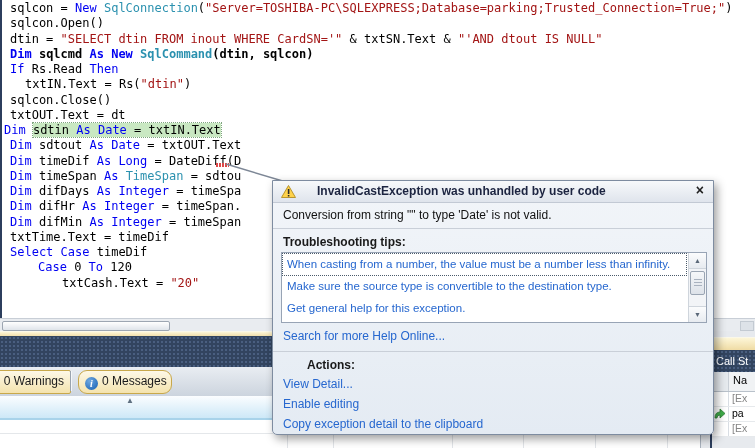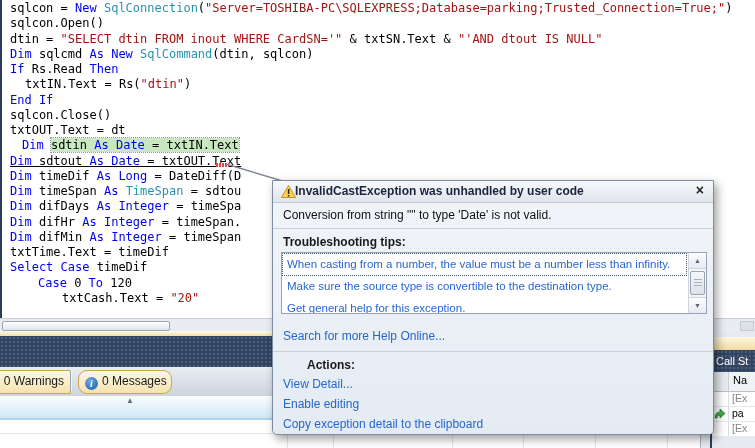--- a/index.html
+++ b/index.html
@@ -63,29 +63,29 @@
   .cs-text.dim{color:#858585;}
   #cs-header .cs-icon-cell{height:100%;background:#e6eaee;border-right:1px solid #c9cfd6;}
   #cs-col-name{position:absolute;left:21px;top:2px;font-size:11px;color:#000;}
 
   
   #dialog{position:absolute;left:272px;top:180px;width:442px;height:255px;z-index:10;
     background:linear-gradient(#f2f5f9,#e4ebf3);border:1px solid #7e8ca0;border-radius:0 0 5px 5px;
     box-shadow:3px 4px 10px rgba(0,0,0,.38);box-sizing:border-box;font-size:12px;color:#111;}
   #dlg-titlebar{position:absolute;left:0;top:0;width:100%;height:21px;
     background:linear-gradient(#f7f9fb,#dfe4ec);border-bottom:1px solid #c2c9d4;}
-  #dlg-title{position:absolute;left:22px;top:3px;font-weight:bold;color:#1c2440;white-space:nowrap;}
+  #dlg-title{position:absolute;left:44px;top:3px;font-weight:bold;color:#1c2440;white-space:nowrap;}
   #dlg-warning{position:absolute;left:8px;top:4px;}
   #dlg-close{position:absolute;right:9px;top:1px;font-size:14px;font-weight:bold;color:#222;cursor:default;}
   #dlg-message{position:absolute;left:10px;top:27px;white-space:nowrap;}
   .dlg-sep{position:absolute;left:0;width:100%;height:1px;background:#c9cfd8;}
   #sep1{top:47px;} #sep2{top:170px;}
   .dlg-label{position:absolute;left:10px;font-weight:bold;color:#1a1a1a;}
   #tips-label{top:54px;} #actions-label{top:177px;margin-left:24px;}
-  #tips-box{position:absolute;left:8px;top:71px;width:426px;height:62px;background:#fff;
+  #tips-box{position:absolute;left:8px;top:71px;width:426px;height:71px;background:#fff;
     border:1px solid #98a4b5;box-sizing:border-box;overflow:hidden;}
   .tip{height:21px;line-height:20px;padding:0 4px;margin:1px 20px 0 1px;white-space:nowrap;overflow:hidden;
     color:var(--link);font-size:11.5px;}
   .tip.focused{outline:1px dotted #4a5a6a;}
   #tips-scroll{position:absolute;right:0;top:0;width:17px;height:100%;background:#f2f4f7;border-left:1px solid #cfd5dc;}
   .sb-btn{position:absolute;left:0;width:100%;height:15px;background:linear-gradient(#fbfcfd,#e7ebf0);
     text-align:center;font-size:7px;color:#5a6878;line-height:15px;}
   #sb-up{top:0;border-bottom:1px solid #cfd5dc;}
   #sb-down{bottom:0;border-top:1px solid #cfd5dc;}
   #sb-thumb{position:absolute;left:1px;top:18px;width:13px;height:22px;border:1px solid #9aa5b3;border-radius:2px;
@@ -100,28 +100,27 @@
 </head>
 <body>
 
 <div id="stage">
 
   <div id="editor">
     <div id="code-lines">
         <div class="code-line" style="padding-left: 10px;"><span class="c-pl">sqlcon = </span><span class="c-kw">New </span><span class="c-ty">SqlConnection</span><span class="c-pl">(</span><span class="c-st">"Server=TOSHIBA-PC\SQLEXPRESS;Database=parking;Trusted_Connection=True;"</span><span class="c-pl">)</span></div>
         <div class="code-line" style="padding-left: 10px;"><span class="c-pl">sqlcon.Open()</span></div>
         <div class="code-line" style="padding-left: 10px;"><span class="c-pl">dtin = </span><span class="c-st">"SELECT dtin FROM inout WHERE CardSN='"</span><span class="c-pl"> &amp; txtSN.Text &amp; </span><span class="c-st">"'AND dtout IS NULL"</span></div>
-        <div class="code-line" style="padding-left: 10px;"><span class="c-kw">Dim </span><span class="c-pl">sqlcmd </span><span class="c-kw">As New </span><span class="c-ty">SqlCommand</span><span class="c-pl">(dtin, sqlcon)</span></div>
+        <div class="code-line" style="padding-left: 10px; font-weight: bold;"><span class="c-kw">Dim </span><span class="c-pl">sqlcmd </span><span class="c-kw">As New </span><span class="c-ty">SqlCommand</span><span class="c-pl">(dtin, sqlcon)</span></div>
         <div class="code-line" style="padding-left: 10px;"><span class="c-kw">If </span><span class="c-pl">Rs.Read </span><span class="c-kw">Then</span></div>
         <div class="code-line" style="padding-left: 25px;"><span class="c-pl">txtIN.Text = Rs(</span><span class="c-st">"dtin"</span><span class="c-pl">)</span></div>
-        <div class="code-line" style="padding-left: 10px;"><span class="c-kw">End If</span></div>
         <div class="code-line" style="padding-left: 10px;"><span class="c-pl">sqlcon.Close()</span></div>
         <div class="code-line" style="padding-left: 10px;"><span class="c-pl">txtOUT.Text = dt</span></div>
-        <div class="code-line" style="padding-left: 22px;"><span class="c-kw">Dim </span><span class="hl-group"><span class="c-pl">sdtin </span><span class="c-kw">As Date</span><span class="c-pl"> = txtIN.Text</span></span></div>
-        <div class="code-line" style="padding-left: 10px; text-decoration: underline;"><span class="c-kw">Dim </span><span class="c-pl">sdtout </span><span class="c-kw">As Date</span><span class="c-pl"> = txtOUT.Text</span></div>
+        <div class="code-line" style="padding-left: 4px;"><span class="c-kw">Dim </span><span class="hl-group"><span class="c-pl">sdtin </span><span class="c-kw">As Date</span><span class="c-pl"> = txtIN.Text</span></span></div>
+        <div class="code-line" style="padding-left: 10px;"><span class="c-kw">Dim </span><span class="c-pl">sdtout </span><span class="c-kw">As Date</span><span class="c-pl"> = txtOUT.Text</span></div>
         <div class="code-line" style="padding-left: 10px;"><span class="c-kw">Dim </span><span class="c-pl">timeDif </span><span class="c-kw">As Long</span><span class="c-pl"> = DateDiff(D</span></div>
         <div class="code-line" style="padding-left: 10px;"><span class="c-kw">Dim </span><span class="c-pl">timeSpan </span><span class="c-kw">As </span><span class="c-ty">TimeSpan</span><span class="c-pl"> = sdtou</span></div>
         <div class="code-line" style="padding-left: 10px;"><span class="c-kw">Dim </span><span class="c-pl">difDays </span><span class="c-kw">As Integer</span><span class="c-pl"> = timeSpa</span></div>
         <div class="code-line" style="padding-left: 10px;"><span class="c-kw">Dim </span><span class="c-pl">difHr </span><span class="c-kw">As Integer</span><span class="c-pl"> = timeSpan.</span></div>
         <div class="code-line" style="padding-left: 10px;"><span class="c-kw">Dim </span><span class="c-pl">difMin </span><span class="c-kw">As Integer</span><span class="c-pl"> = timeSpan</span></div>
         <div class="code-line" style="padding-left: 10px;"><span class="c-pl">txtTime.Text = timeDif</span></div>
         <div class="code-line" style="padding-left: 10px;"><span class="c-kw">Select Case </span><span class="c-pl">timeDif</span></div>
         <div class="code-line" style="padding-left: 38px;"><span class="c-kw">Case </span><span class="c-pl">0 </span><span class="c-kw">To </span><span class="c-pl">120</span></div>
         <div class="code-line" style="padding-left: 62px;"><span class="c-pl">txtCash.Text = </span><span class="c-st">"20"</span></div>
       </div>

